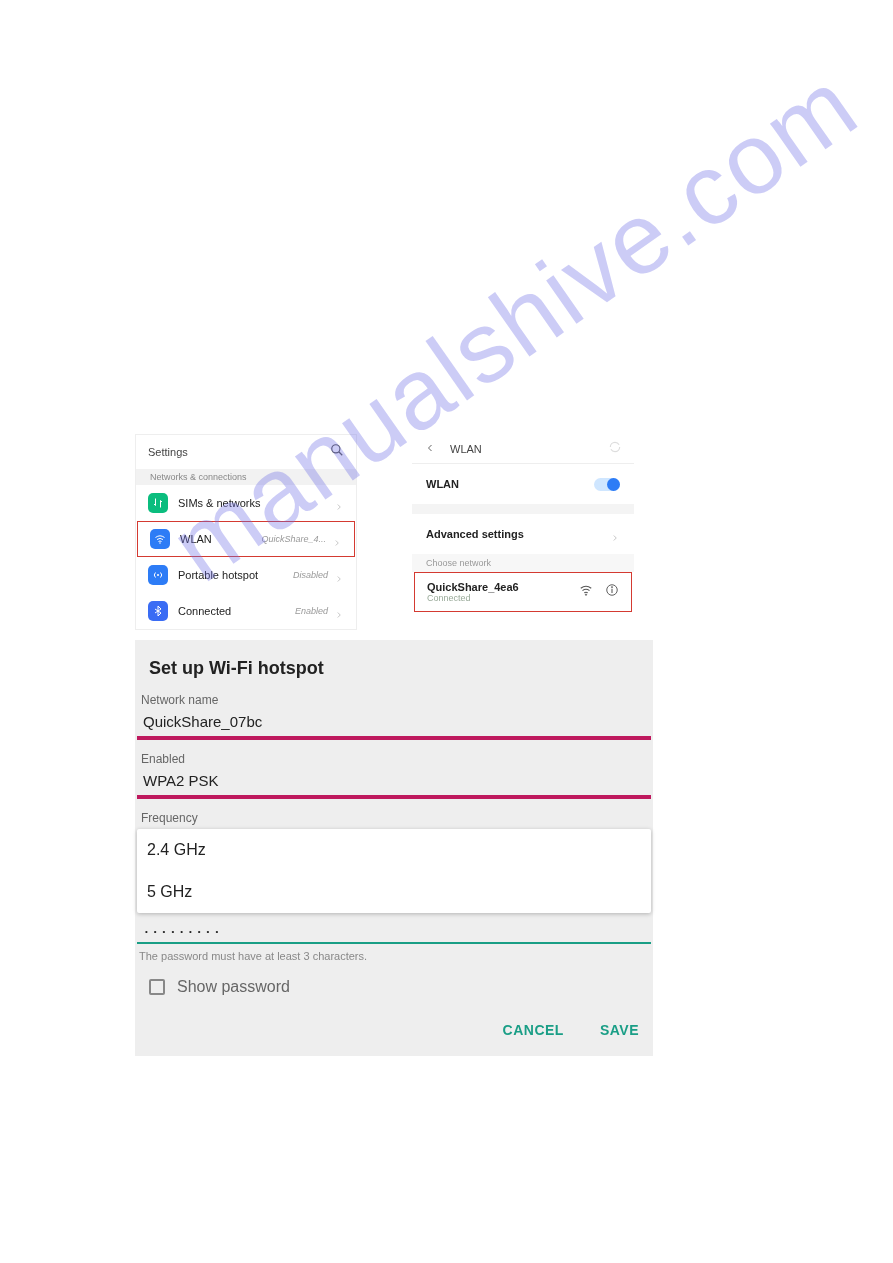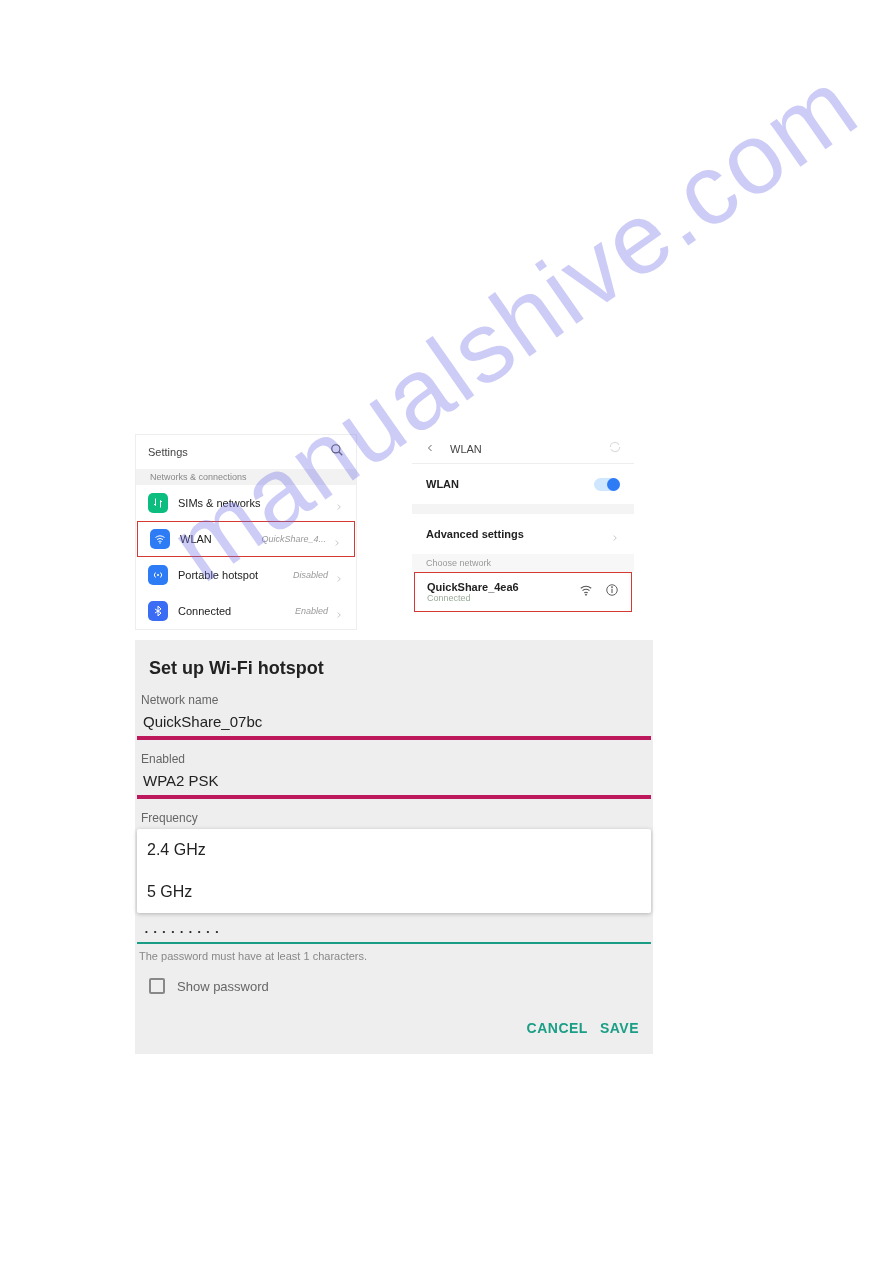--- a/index.html
+++ b/index.html
@@ -162,24 +162,24 @@
   margin: 8px 2px 0 2px; padding: 6px 8px 6px 8px;
   border-bottom: 2px solid #199e85;
   letter-spacing: 6px; font-size: 8px; color: #222;
 }
 .hint { font-size: 11px; color: #888; padding: 6px 4px; }
 .chk-row { display: flex; align-items: center; padding: 10px 14px; }
 .chkbox {
   width: 16px; height: 16px; border: 2px solid #888; border-radius: 2px;
   margin-right: 12px;
 }
-.chk-label { font-size: 13px; color: #666; }
+.chk-label { font-size: 16px; color: #666; }
 .btn-row {
   display: flex; justify-content: flex-end; padding: 16px 14px 6px 14px;
-  gap: 12px;
+  gap: 36px;
 }
 .btn {
   font-size: 14px; font-weight: 600; color: #1a9e86;
   letter-spacing: 0.5px;
 }
 </style>
 </head>
 <body>
 
 <div class="watermark">manualshive.com</div>
@@ -306,21 +306,21 @@
     <div class="fld-value">WPA2 PSK</div>
   </div>
 
   <div class="fld-label">Frequency</div>
   <div class="freq-dropdown">
     <div class="freq-item">2.4 GHz</div>
     <div class="freq-item">5 GHz</div>
   </div>
 
   <div class="pwd-dots">•••••••••</div>
-  <div class="hint">The password must have at least 1 characters.</div>
+  <div class="hint">The password must have at least 3 characters.</div>
 
   <div class="chk-row">
     <span class="chkbox"></span>
     <span class="chk-label">Show password</span>
   </div>
 
   <div class="btn-row">
     <span class="btn">CANCEL</span>
     <span class="btn">SAVE</span>
   </div>

